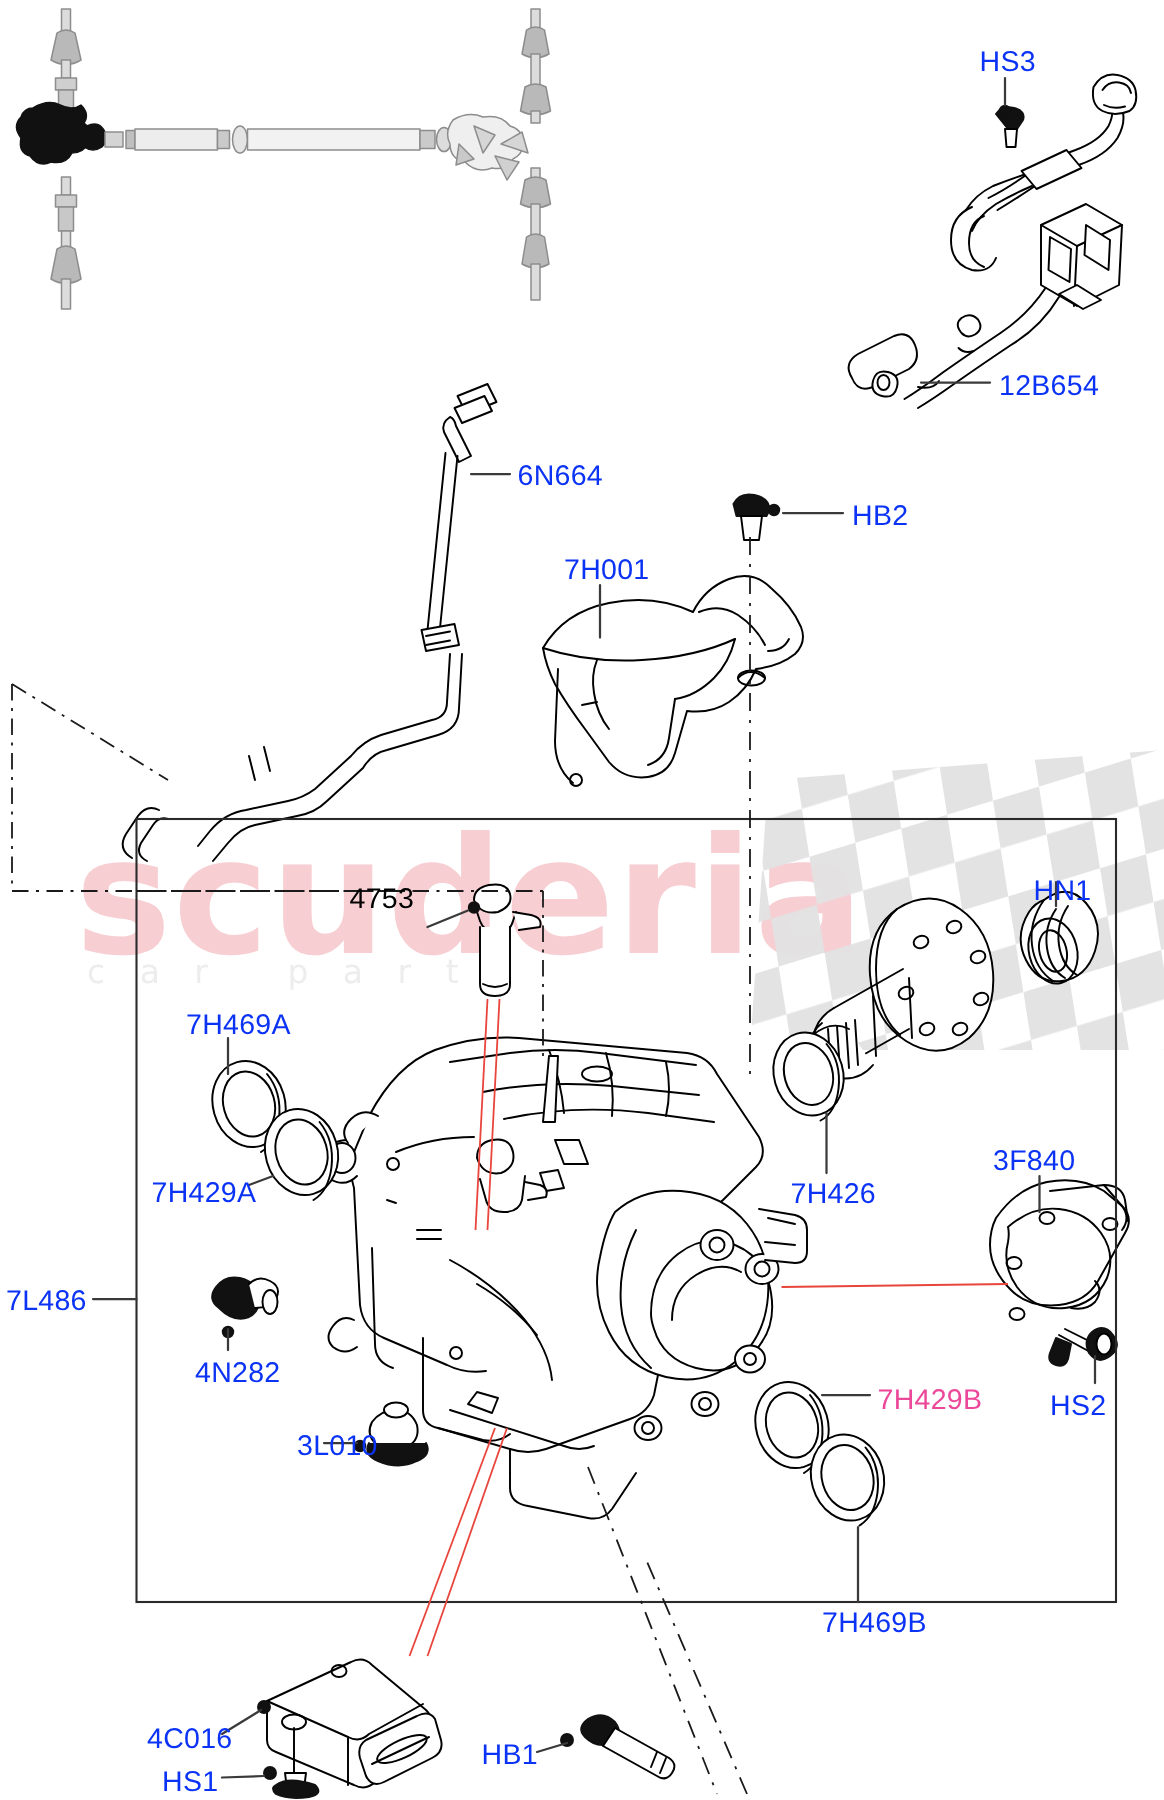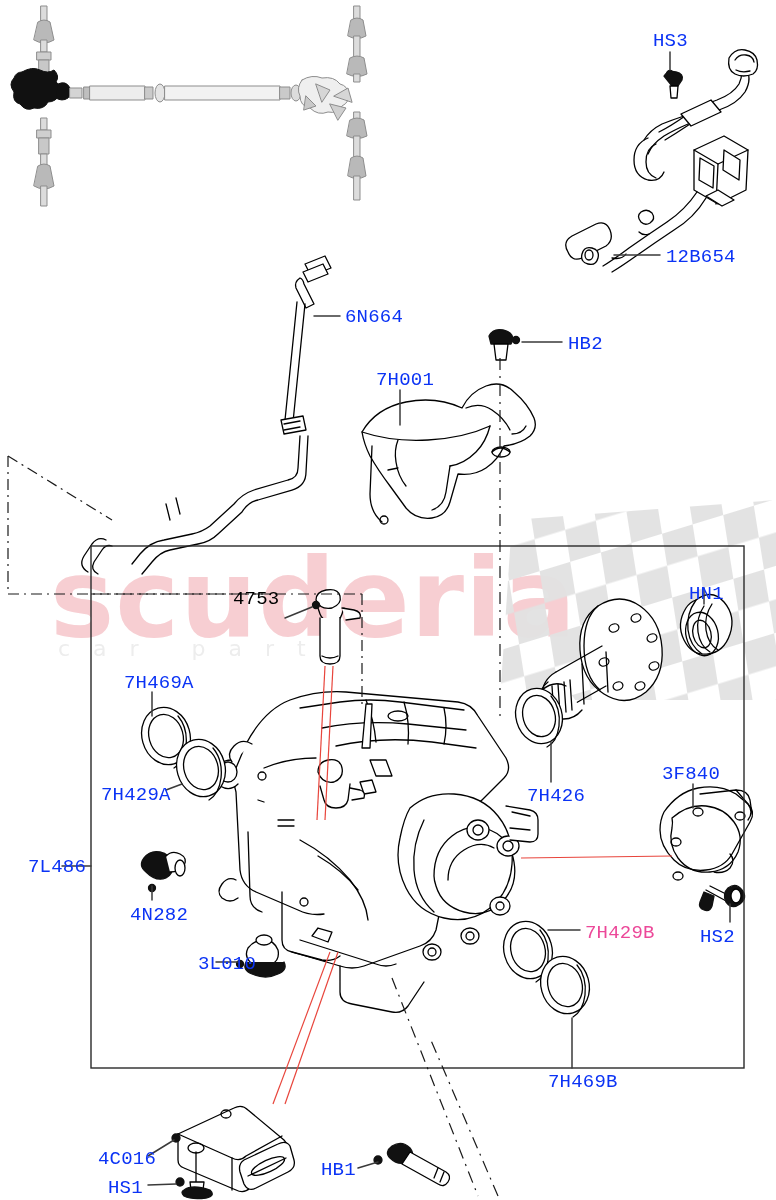--- a/index.html
+++ b/index.html
@@ -5,21 +5,21 @@
   html,body{margin:0;padding:0;background:#ffffff;}
   body{
     width:776px;height:1200px;position:relative;overflow:hidden;
     font-family:"Liberation Sans","DejaVu Sans",sans-serif;
   }
   #stage{position:absolute;left:0;top:0;width:776px;height:1200px;}
   .layer{position:absolute;left:0;top:0;width:776px;height:1200px;}
   .lbl{
     position:absolute;color:#0b33f5;font-size:19px;font-weight:400;
     letter-spacing:.2px;white-space:nowrap;line-height:1;
-    font-family:Liberation Mono, monospace;
+    font-family:Liberation Sans, sans-serif;
   }
   .wm{position:absolute;pointer-events:none;user-select:none;}
   .wm-main{
     left:50px;top:536px;font-size:108px;font-weight:bold;letter-spacing:1px;
     color:#f7ced2;font-family:"DejaVu Sans","Liberation Sans",sans-serif;
   }
   .wm-sub{
     left:58px;top:636px;font-size:22px;letter-spacing:23px;color:#ededed;
     font-family:"DejaVu Sans","Liberation Sans",sans-serif;
   }
@@ -453,21 +453,21 @@
       <div class="lbl" style="left: 666px; top: 248px; color: rgb(11, 51, 245);">12B654</div>
       <div class="lbl" style="left: 345px; top: 308px; color: rgb(11, 51, 245);">6N664</div>
       <div class="lbl" style="left: 568px; top: 335px; color: rgb(11, 51, 245);">HB2</div>
       <div class="lbl" style="left: 376px; top: 371px; color: rgb(11, 51, 245);">7H001</div>
       <div class="lbl" style="left: 689px; top: 585px; color: rgb(11, 51, 245);">HN1</div>
       <div class="lbl" style="left: 233px; top: 590px; color: #000000;">4753</div>
       <div class="lbl" style="left: 124px; top: 674px; color: rgb(11, 51, 245);">7H469A</div>
       <div class="lbl" style="left: 101px; top: 786px; color: rgb(11, 51, 245);">7H429A</div>
       <div class="lbl" style="left: 527px; top: 787px; color: rgb(11, 51, 245);">7H426</div>
       <div class="lbl" style="left: 662px; top: 765px; color: rgb(11, 51, 245);">3F840</div>
-      <div class="lbl" style="left: 4px; top: 858px; color: rgb(11, 51, 245); margin-left: 24px;">7L486</div>
+      <div class="lbl" style="left: 4px; top: 858px; color: rgb(11, 51, 245);">7L486</div>
       <div class="lbl" style="left: 130px; top: 906px; color: rgb(11, 51, 245);">4N282</div>
       <div class="lbl" style="left: 700px; top: 928px; color: rgb(11, 51, 245);">HS2</div>
       <div class="lbl" style="left: 585px; top: 924px; color: #ec4899;">7H429B</div>
       <div class="lbl" style="left: 170px; top: 955px; color: rgb(11, 51, 245); margin-left: 28px;">3L010</div>
       <div class="lbl" style="left: 548px; top: 1073px; color: rgb(11, 51, 245);">7H469B</div>
       <div class="lbl" style="left: 98px; top: 1150px; color: rgb(11, 51, 245);">4C016</div>
       <div class="lbl" style="left: 321px; top: 1161px; color: rgb(11, 51, 245);">HB1</div>
       <div class="lbl" style="left: 108px; top: 1179px; color: rgb(11, 51, 245);">HS1</div>
     </div>
 

